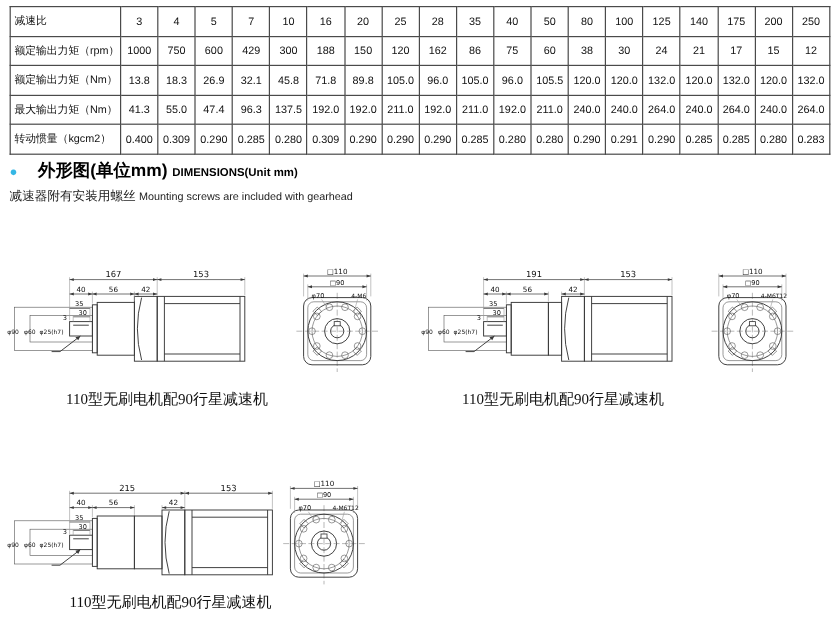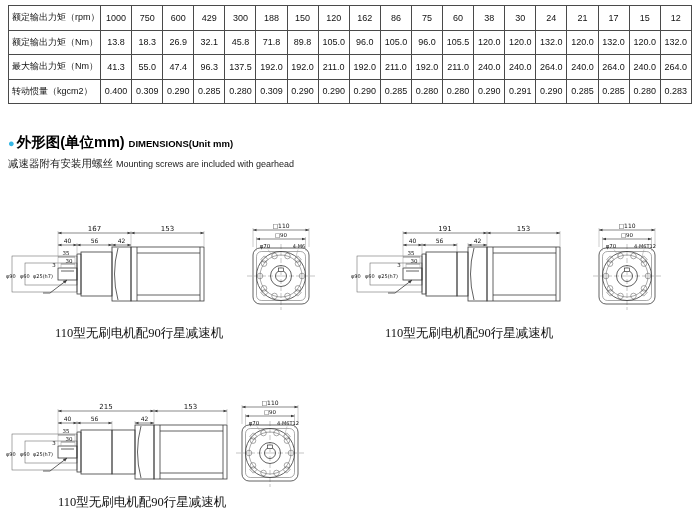--- a/index.html
+++ b/index.html
@@ -8,21 +8,21 @@
   
   #spec-table{position:absolute;left:8px;top:5px;width:684px;border-collapse:collapse;table-layout:fixed;}
   #spec-table th,#spec-table td{border:1px solid #4a4a4a;font-size:9px;height:23.5px;padding:0;
         white-space:nowrap;overflow:hidden;}
   #spec-table th{width:88px;font-weight:normal;text-align:left;padding-left:3px;}
   #spec-table td{text-align:center;}
   
   #section-head{position:absolute;left:8px;top:133px;}
   .head-line1{display:flex;align-items:baseline;}
   .bullet{font-size:11px;margin-right:2px;}
-  .title-zh{font-size:14.5px;font-weight:bold;color:#000;}
+  .title-zh{font-size:14.5px;font-weight:bold;color:#000;margin-left:15px;}
   .title-en{font-size:9.5px;font-weight:bold;margin-left:4px;color:#000;}
   .head-line2{margin-top:5px;font-size:10.5px;color:#222;}
   .sub-en{font-size:9px;}
   
   svg.drawing{position:absolute;}
   #drawing-svg-0,#drawing-svg-1{top:190px;}
   #drawing-svg-0{left:0px;}
   #drawing-svg-1{left:350px;}
   #drawing-svg-2{left:0px;top:368px;}
   .ln{fill:none;stroke:#3a3a3a;stroke-width:0.8;}
@@ -39,20 +39,42 @@
   #caption-1{left:385px;top:325px;}
   #caption-2{left:58px;top:494px;}
 </style>
 </head>
 <body>
 
 <div id="page">
 
   <table id="spec-table">
     <tbody>
+        <tr>
+          <th>减速比</th>
+          <td>3</td>
+          <td>4</td>
+          <td>5</td>
+          <td>7</td>
+          <td>10</td>
+          <td>16</td>
+          <td>20</td>
+          <td>25</td>
+          <td>28</td>
+          <td>35</td>
+          <td>40</td>
+          <td>50</td>
+          <td>80</td>
+          <td>100</td>
+          <td>125</td>
+          <td>140</td>
+          <td>175</td>
+          <td>200</td>
+          <td>250</td>
+        </tr>
         <tr>
           <th>额定输出力矩（rpm）</th>
           <td>1000</td>
           <td>750</td>
           <td>600</td>
           <td>429</td>
           <td>300</td>
           <td>188</td>
           <td>150</td>
           <td>120</td>

